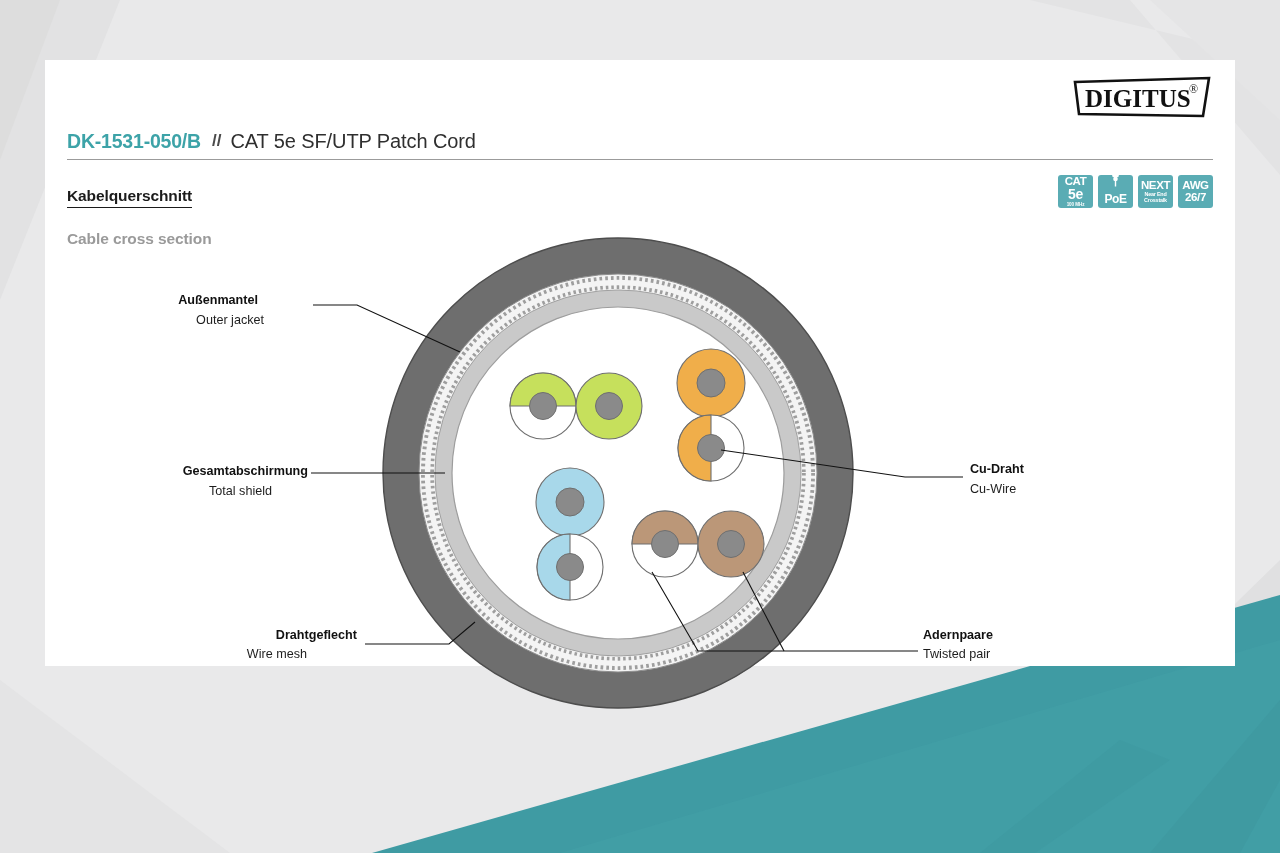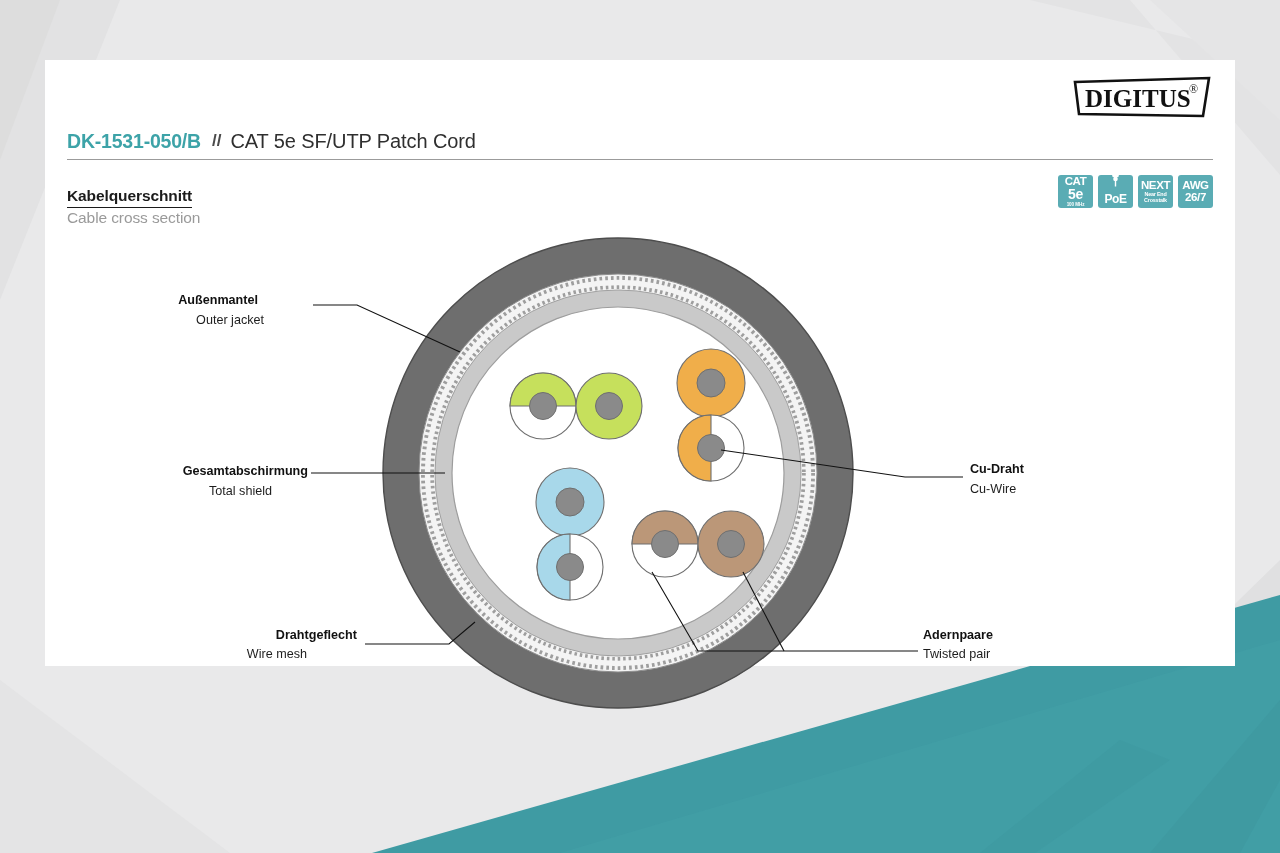--- a/index.html
+++ b/index.html
@@ -84,23 +84,23 @@
     font-size: 15.5px;
     font-weight: bold;
     color: #1b1b1b;
     border-bottom: 1.5px solid #1b1b1b;
     display: inline-block;
     padding-bottom: 2px;
     letter-spacing: -0.1px;
   }
   .sec-en {
     font-size: 15.5px;
-    font-weight: normal;
+    font-weight: bold;
     color: #9a9a9a;
-    margin-top: 1px;
+    margin-top: 22px;
     letter-spacing: -0.1px;
   }
 
   
   #badges {
     position: absolute;
     right: 22px;
     top: 103px;
     display: flex;
     gap: 5px;

